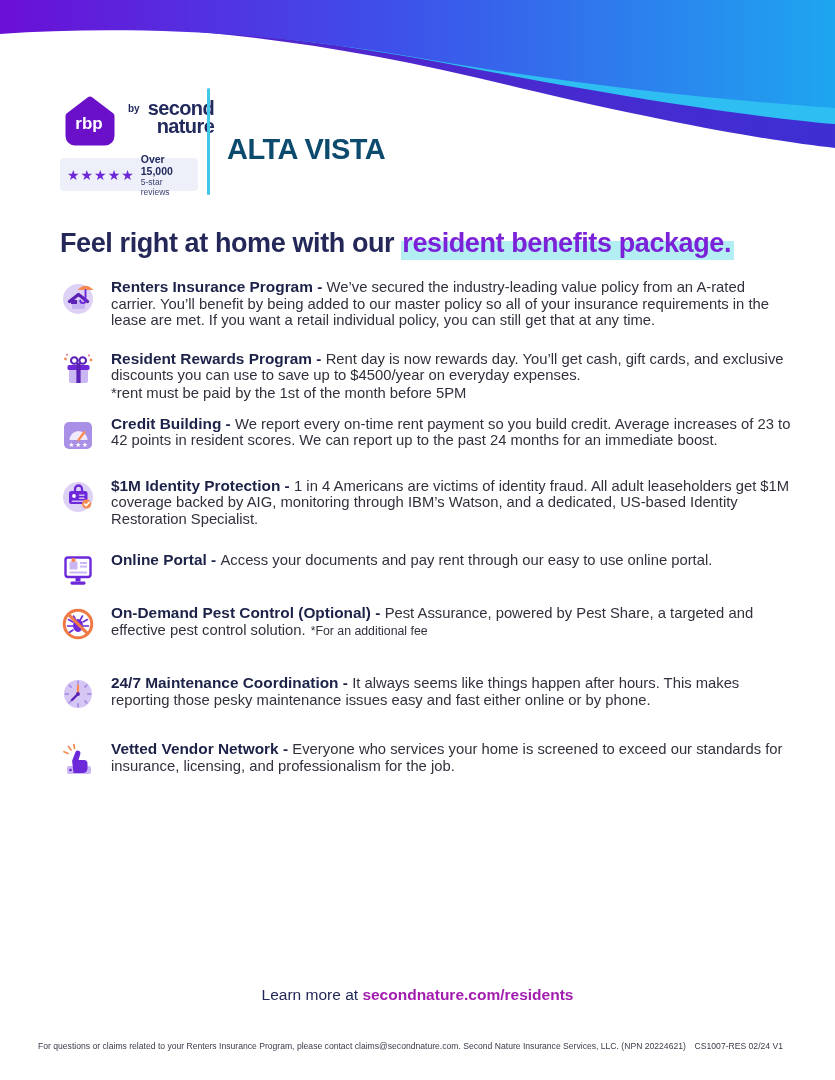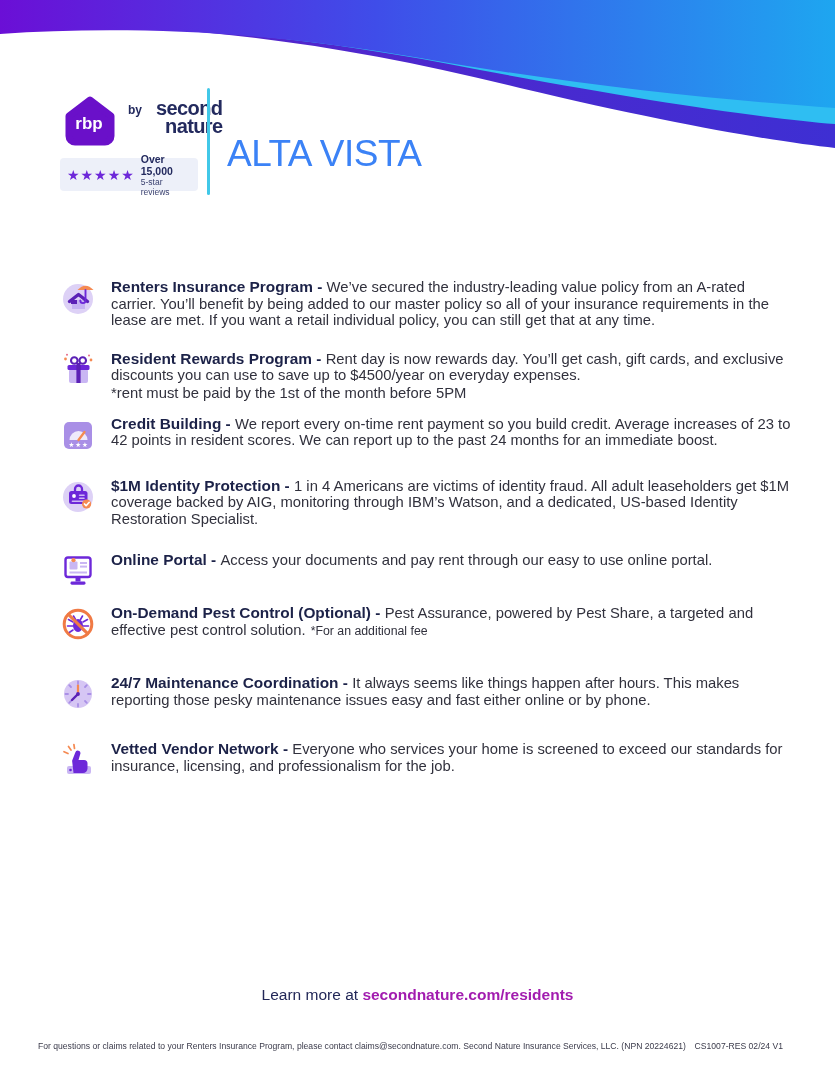--- a/index.html
+++ b/index.html
@@ -14,38 +14,38 @@
     margin: 0 auto;
   }
 
   
   .header-wave { position: absolute; top: 0; left: 0; width: 835px; height: 170px; }
 
   
   .logo-block { position: absolute; left: 58px; top: 88px; }
   .rbp-mark { position: absolute; left: 0; top: 2px; }
   .byline { position: absolute; left: 70px; top: 12px; display: flex; align-items: flex-start; }
-  .by { font-size: 12px; font-weight: 700; color: #232a5e; margin-top: 3px; margin-right: 14px; }
+  .by { font-size: 10px; font-weight: 700; color: #232a5e; margin-top: 3px; margin-right: 8px; }
   .brand-words { font-weight: 700; font-size: 20px; line-height: 0.88; color: #232a5e; letter-spacing: -0.6px; }
   .brand-words div:last-child { padding-left: 9px; }
   .reviews-box {
     position: absolute; left: 2px; top: 70px;
     width: 138px; height: 33px;
     background: #edf0f9; border-radius: 4px;
     display: flex; align-items: center; padding: 0 7px; gap: 6px;
   }
   .stars { color: #6d28d9; font-size: 14px; letter-spacing: 1px; white-space: nowrap; }
   .reviews-text .r1 { font-size: 10.5px; font-weight: 700; color: #232a5e; }
   .reviews-text .r2 { font-size: 8.5px; color: #3a4170; }
 
   .divider { position: absolute; left: 207px; top: 88px; width: 2.5px; height: 107px; background: #41c8e8; border-radius: 2px; }
 
   .property-name {
     position: absolute; left: 227px; top: 133px;
-    font-size: 37px; font-weight: 400; color: #3b82f6; letter-spacing: -0.5px;
+    font-size: 29px; font-weight: 700; color: #0c4a6e; letter-spacing: -0.5px;
   }
 
   
   .headline {
     position: absolute; left: 60px; top: 228px; width: 760px;
     font-size: 27px; font-weight: 700; letter-spacing: -0.4px; color: #232858;
     white-space: nowrap;
   }
   .headline .hl {
     color: #7b22d8;
@@ -114,20 +114,21 @@
         <div class="r1">Over 15,000</div>
         <div class="r2">5-star reviews</div>
       </div>
     </div>
   </div>
 
   <div class="divider"></div>
 
   <div class="property-name">ALTA VISTA</div>
 
+  <div class="headline"><span>Feel right at home with our </span><span class="hl">resident benefits package.</span></div>
 
   <div class="benefits">
 
     <div class="benefit mb1">
       <div class="benefit-icon">
         <svg width="40" height="40" viewBox="0 0 40 40">
           <circle cx="20" cy="21" r="15" fill="#ddd1f6"></circle>
           <path d="M14 31 V22 h13 V31 Z" fill="#c5b2f2"></path>
           <path d="M11.5 23.5 L20.5 16.5 L29.5 23.5" stroke="#5b21b6" stroke-width="3.4" fill="none" stroke-linecap="round" stroke-linejoin="round"></path>
           <path d="M13 22 h6 v4 h-6 z" fill="#5b21b6"></path>

